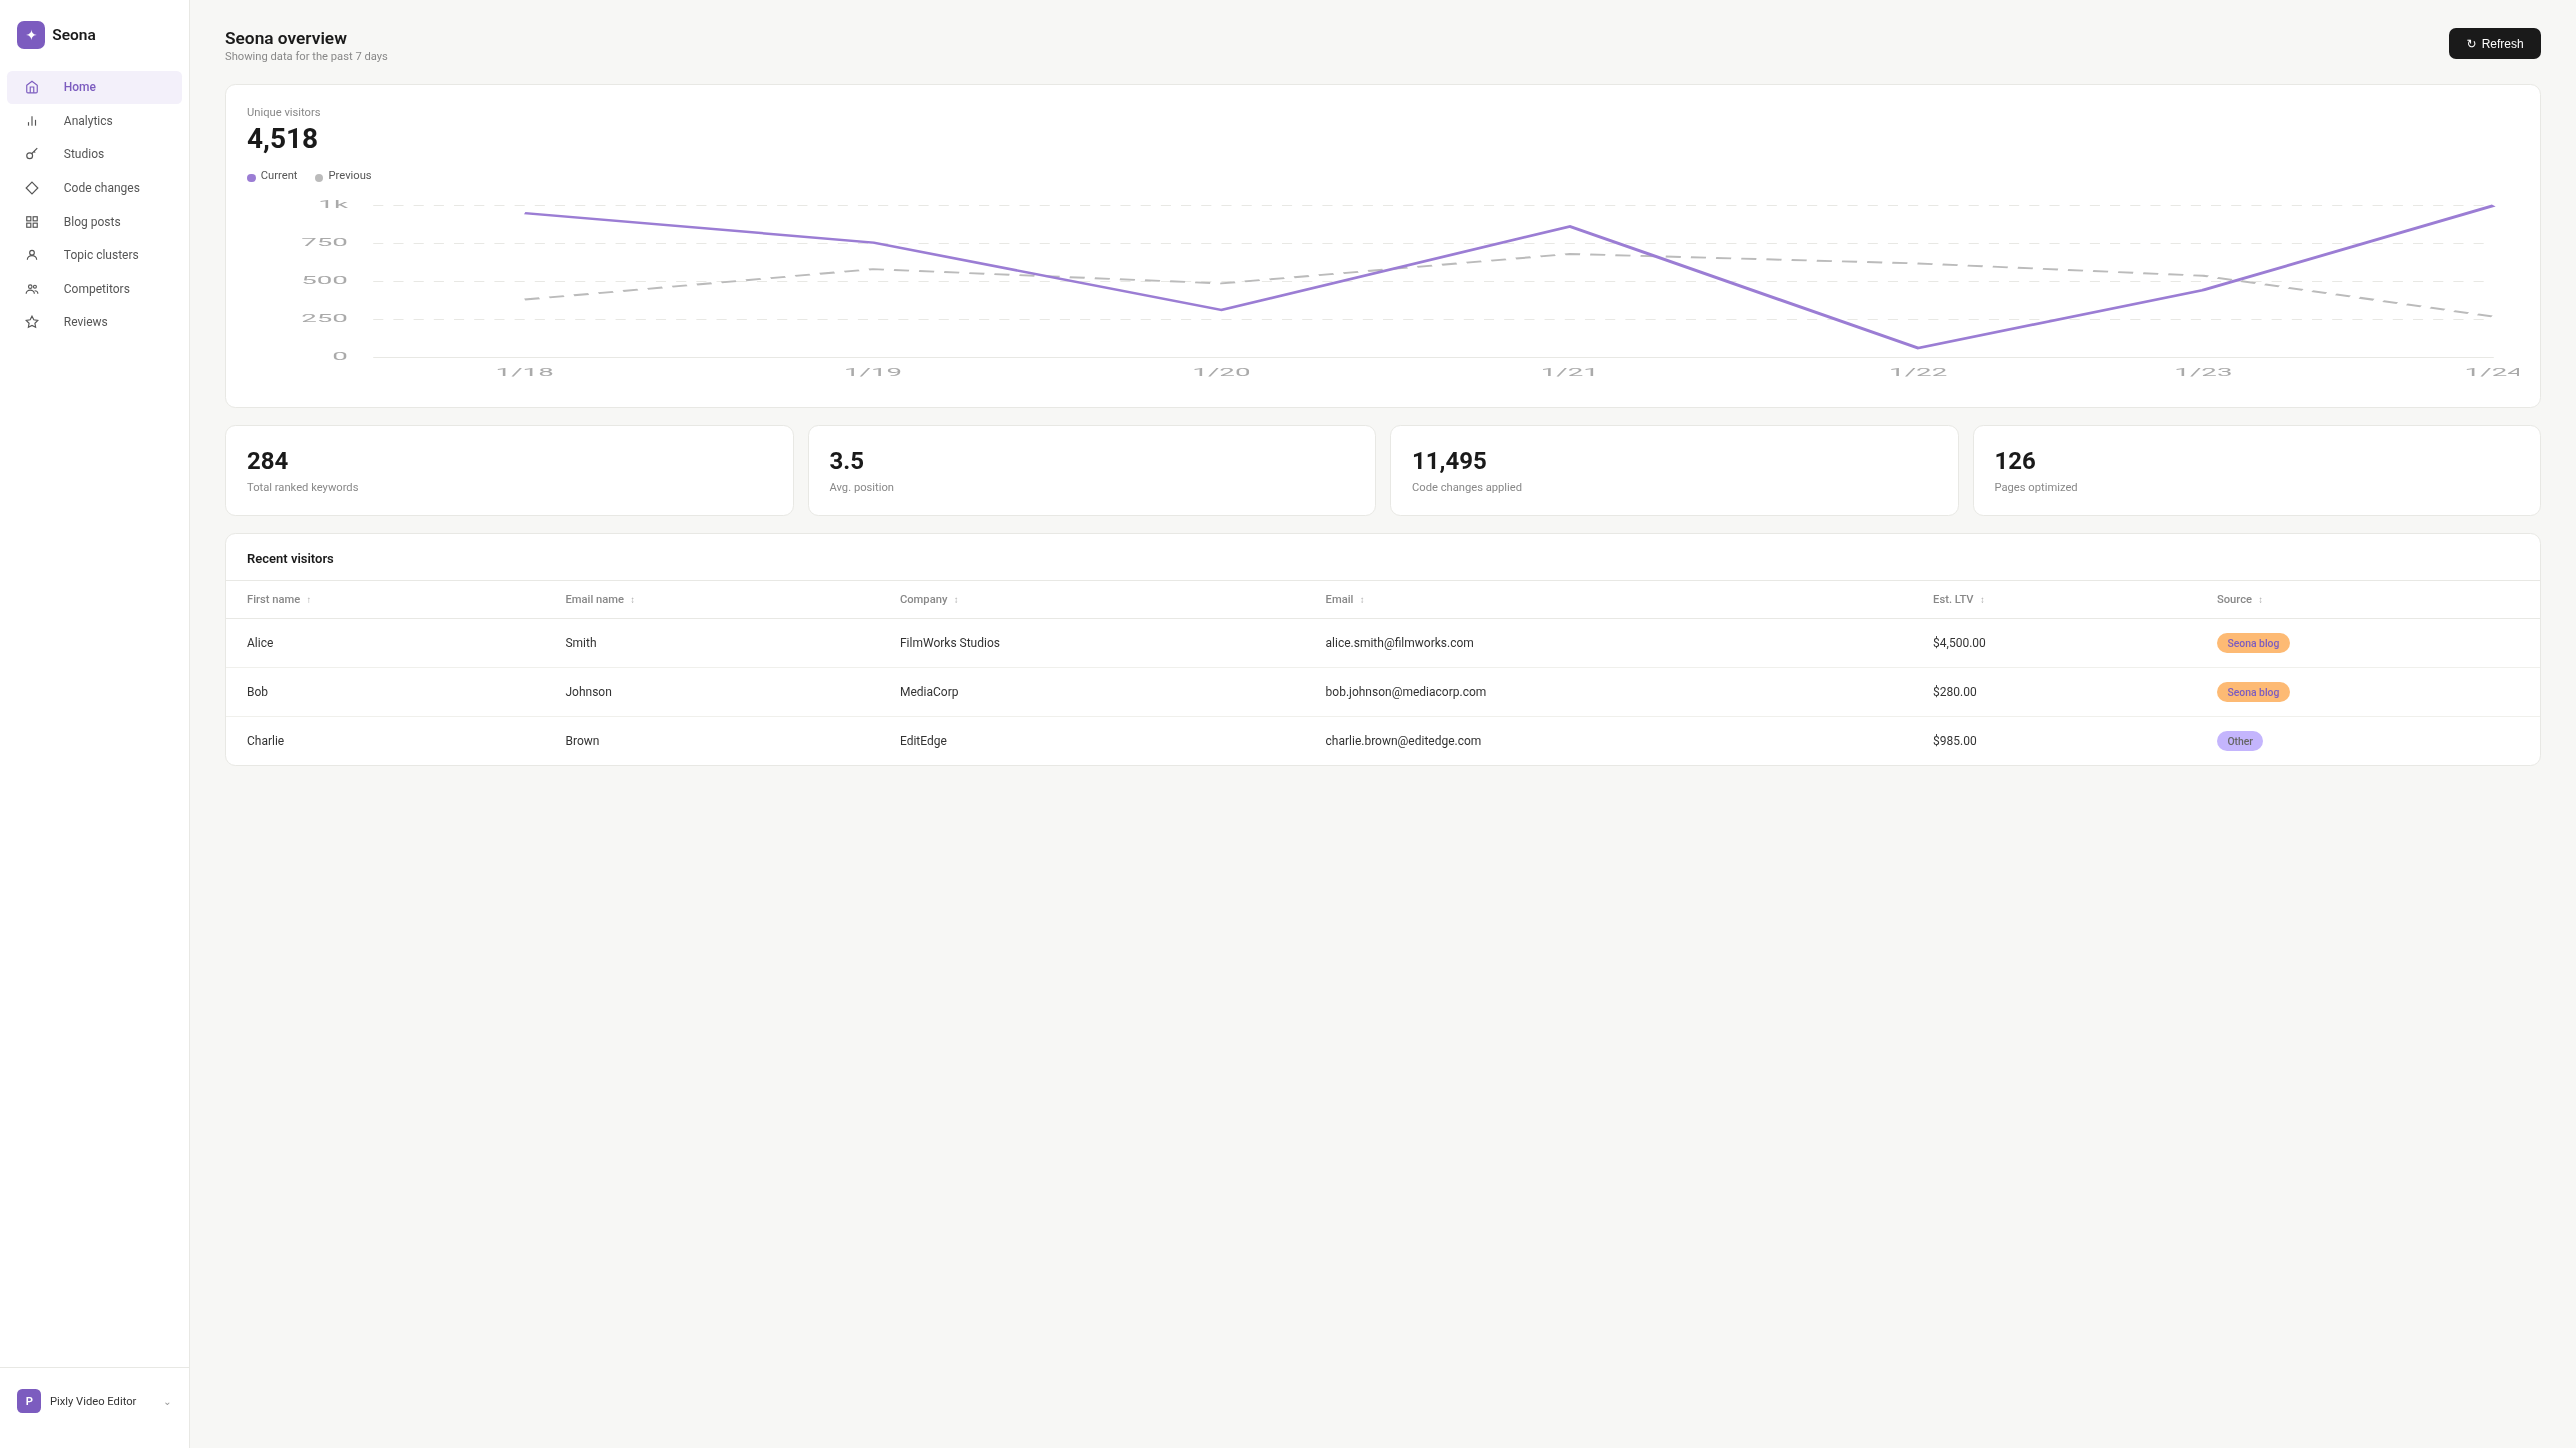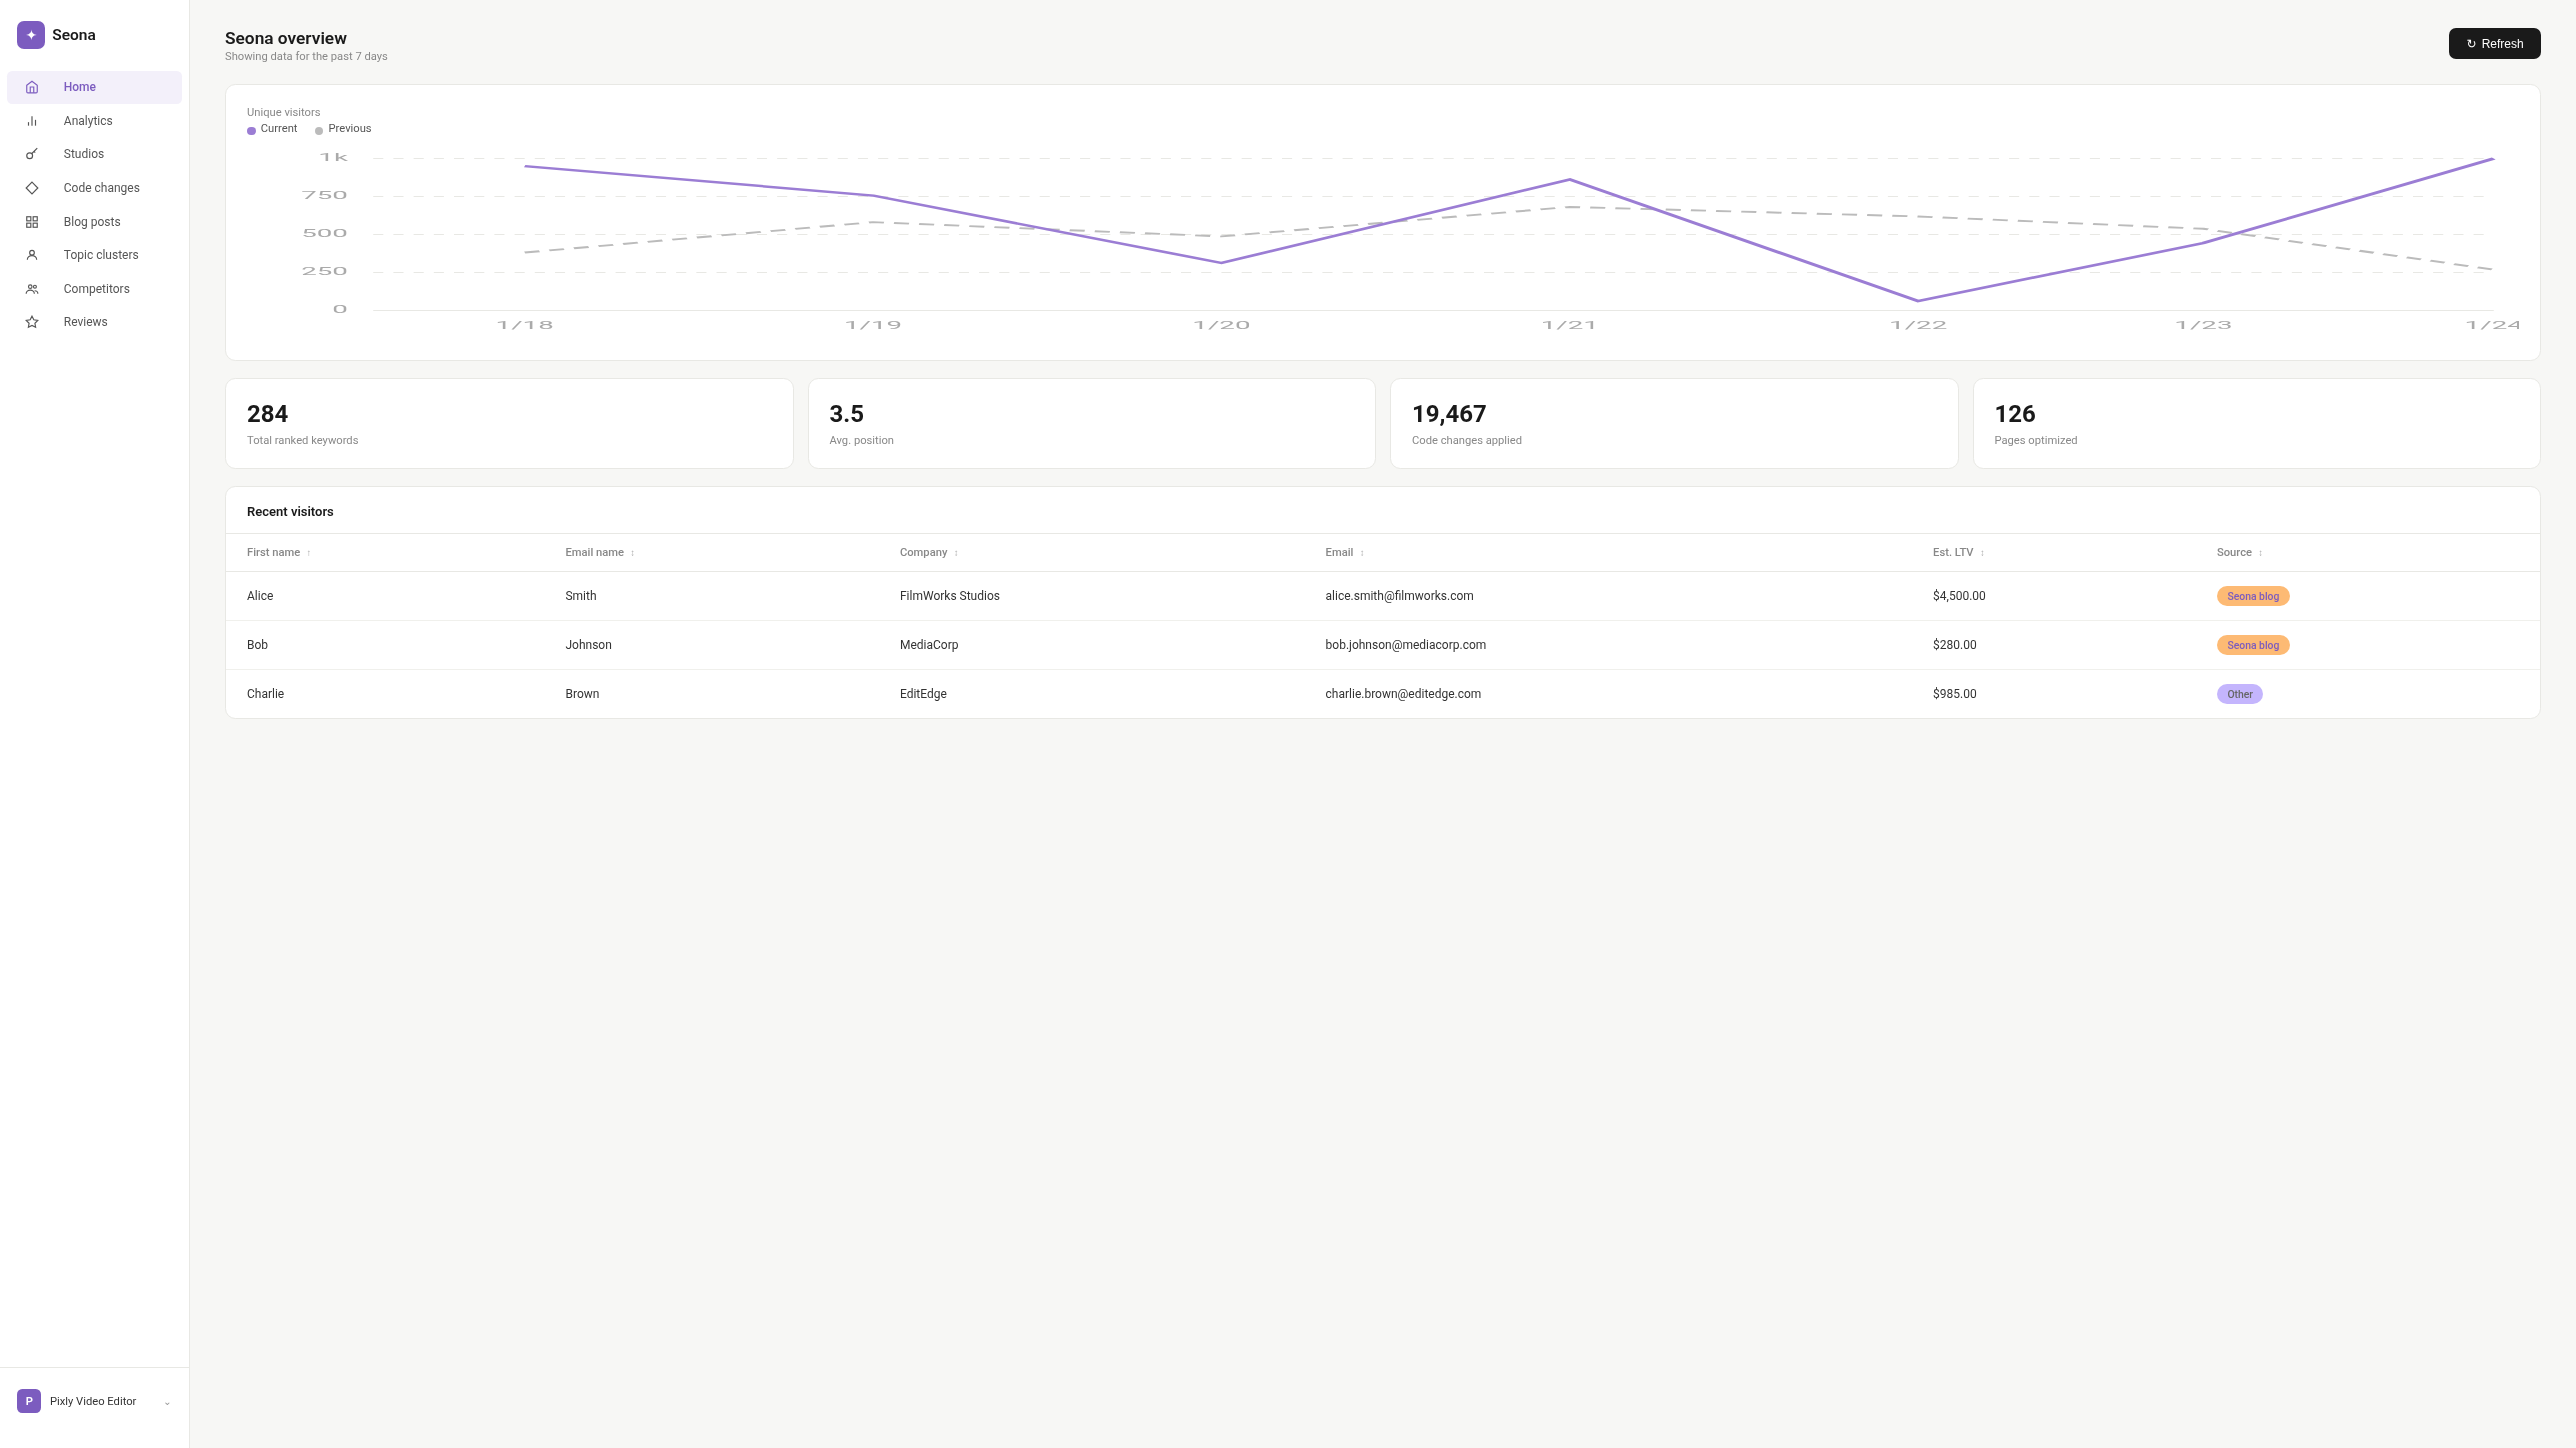--- a/index.html
+++ b/index.html
@@ -338,20 +338,21 @@
       <div class="page-subtitle">Showing data for the past 7 days</div>
     </div>
     <button class="refresh-btn">
       <span>↻</span>
       <span>Refresh</span>
     </button>
   </div>
 
   <div class="card">
     <div class="chart-label">Unique visitors</div>
+    <div class="chart-value">4,518</div>
     <div class="legend">
       <div class="legend-item">
         <div class="legend-dot current"></div>
         <span>Current</span>
       </div>
       <div class="legend-item">
         <div class="legend-dot previous"></div>
         <span>Previous</span>
       </div>
     </div>
@@ -388,21 +389,21 @@
   <div class="stats-grid" id="stats-grid">
       <div class="stat-card">
     <div class="stat-value">284</div>
     <div class="stat-label">Total ranked keywords</div>
   </div>
       <div class="stat-card">
     <div class="stat-value">3.5</div>
     <div class="stat-label">Avg. position</div>
   </div>
       <div class="stat-card">
-    <div class="stat-value">19,467</div>
+    <div class="stat-value">11,495</div>
     <div class="stat-label">Code changes applied</div>
   </div>
       <div class="stat-card">
     <div class="stat-value">126</div>
     <div class="stat-label">Pages optimized</div>
   </div>
     </div>
 
   <div class="table-card">
     <div class="table-header-row">Recent visitors</div>

